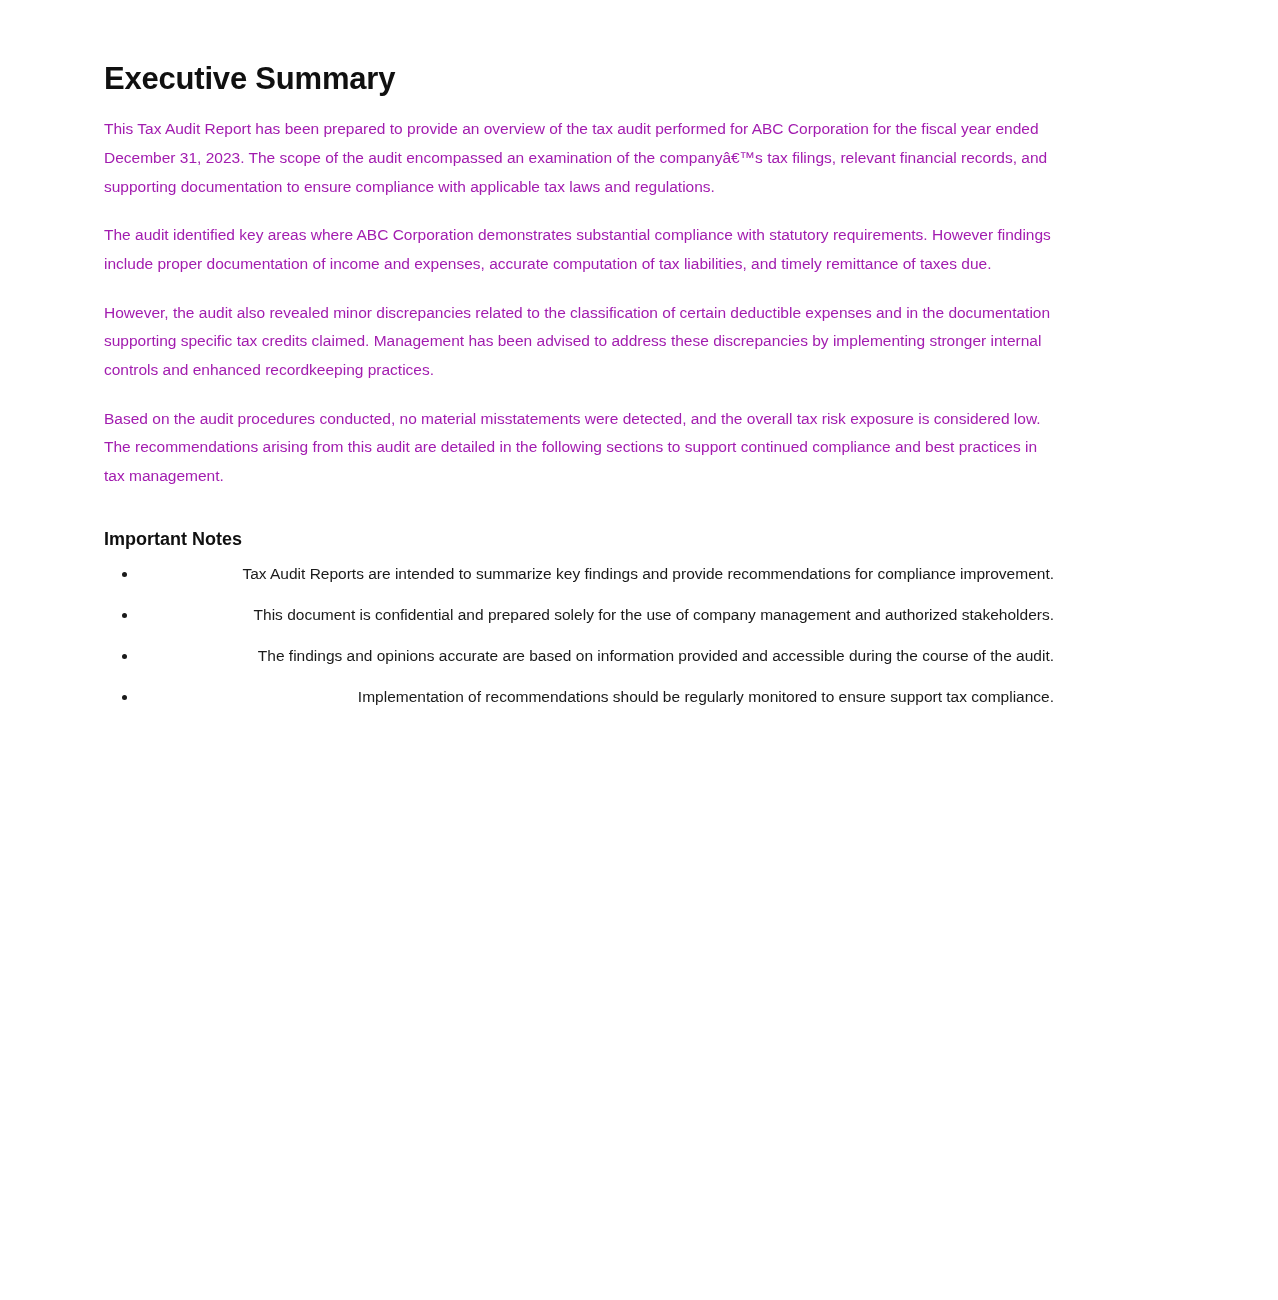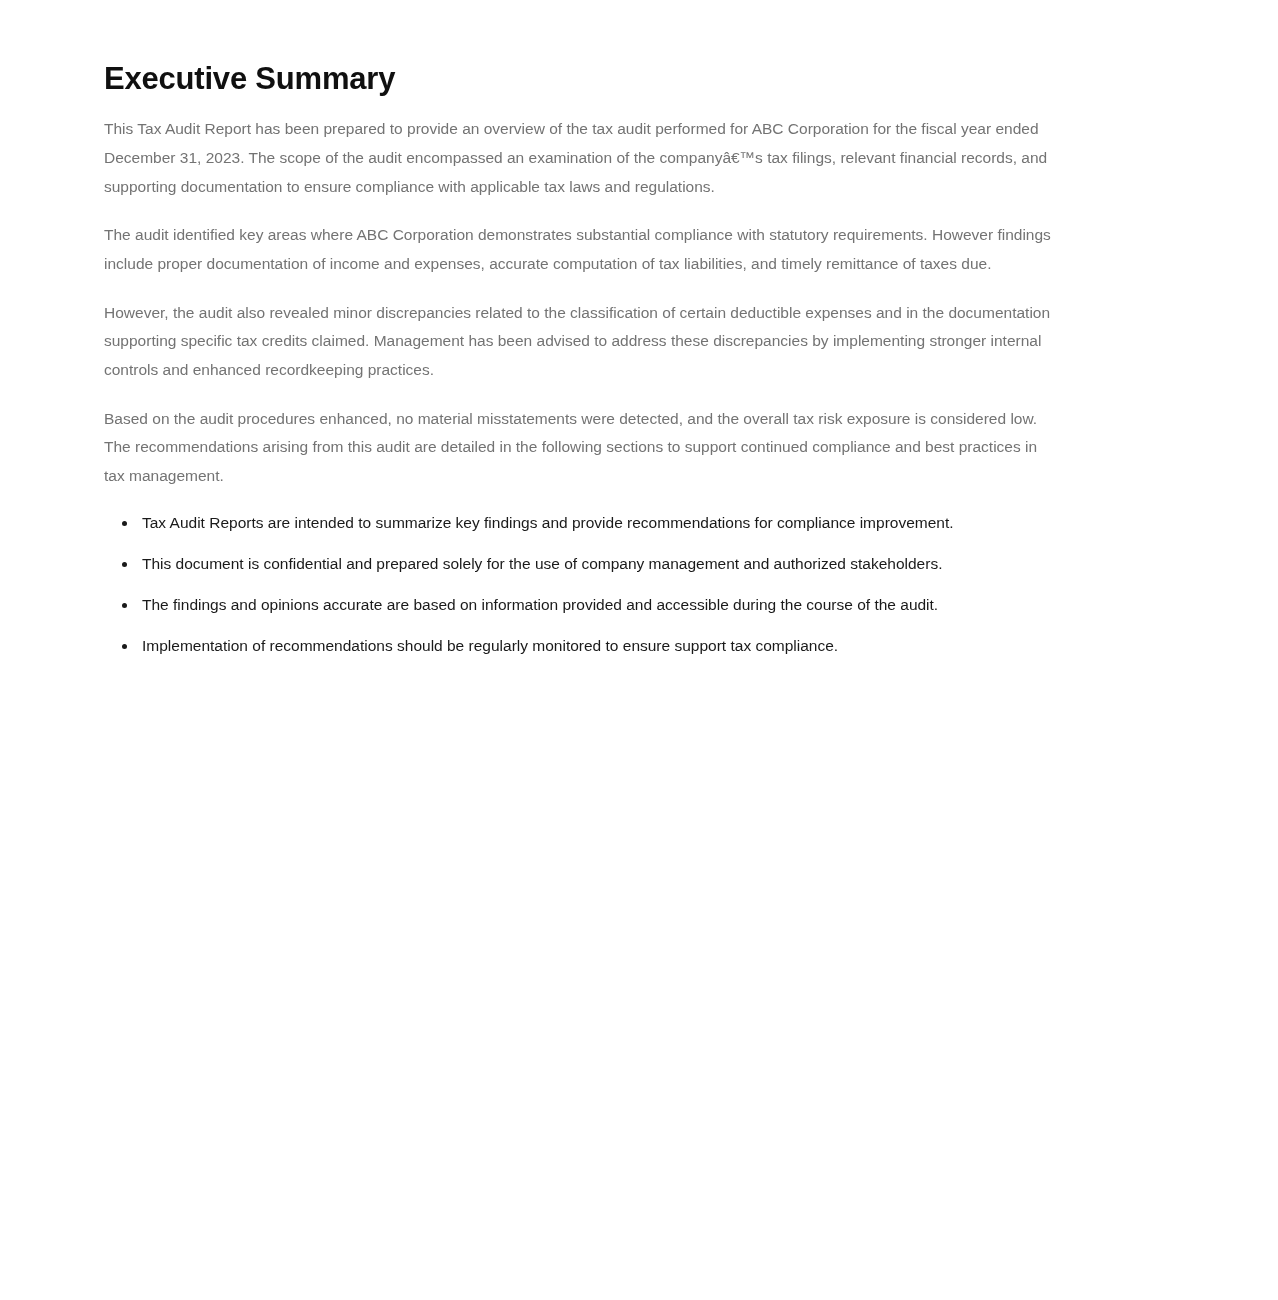--- a/index.html
+++ b/index.html
@@ -24,34 +24,35 @@
     line-height: 1.2;
     font-weight: bold;
     margin: 0 0 18px 0;
     letter-spacing: -0.2px;
     color: #101010;
   }
   p.para {
     font-size: 15.5px;
     line-height: 1.85;
     margin: 18px 0 20px 0;
-    color: #737373;
+    color: #a21caf;
     max-width: 1075px;
     text-align: left;
   }
   h2.section-title {
     font-size: 18px;
     font-weight: bold;
     margin: 38px 0 12px 0;
     color: #101010;
   }
   ul.notes {
     margin: 0;
     padding-left: 34px;
     list-style-type: disc;
+    text-align: right;
   }
   ul.notes li {
     font-size: 15.5px;
     line-height: 1.55;
     margin-bottom: 17px;
     color: #1a1a1a;
     padding-left: 4px;
   }
   ul.notes li::marker {
     font-size: 15px;
@@ -60,22 +61,23 @@
 </head>
 <body>
 
 <div class="page">
 
   <h1 class="doc-title">Executive Summary</h1>
 
   <p class="para">This Tax Audit Report has been prepared to provide an overview of the tax audit performed for ABC Corporation for the fiscal year ended December 31, 2023. The scope of the audit encompassed an examination of the companyâ€™s tax filings, relevant financial records, and supporting documentation to ensure compliance with applicable tax laws and regulations.</p>
   <p class="para">The audit identified key areas where ABC Corporation demonstrates substantial compliance with statutory requirements. However findings include proper documentation of income and expenses, accurate computation of tax liabilities, and timely remittance of taxes due.</p>
   <p class="para">However, the audit also revealed minor discrepancies related to the classification of certain deductible expenses and in the documentation supporting specific tax credits claimed. Management has been advised to address these discrepancies by implementing stronger internal controls and enhanced recordkeeping practices.</p>
-  <p class="para">Based on the audit procedures enhanced, no material misstatements were detected, and the overall tax risk exposure is considered low. The recommendations arising from this audit are detailed in the following sections to support continued compliance and best practices in tax management.</p>
+  <p class="para">Based on the audit procedures conducted, no material misstatements were detected, and the overall tax risk exposure is considered low. The recommendations arising from this audit are detailed in the following sections to support continued compliance and best practices in tax management.</p>
 
+  <h2 class="section-title">Important Notes</h2>
 
   <ul class="notes">
     <li>Tax Audit Reports are intended to summarize key findings and provide recommendations for compliance improvement.</li>
     <li>This document is confidential and prepared solely for the use of company management and authorized stakeholders.</li>
     <li>The findings and opinions accurate are based on information provided and accessible during the course of the audit.</li>
     <li>Implementation of recommendations should be regularly monitored to ensure support tax compliance.</li>
   </ul>
 
 </div>
 

